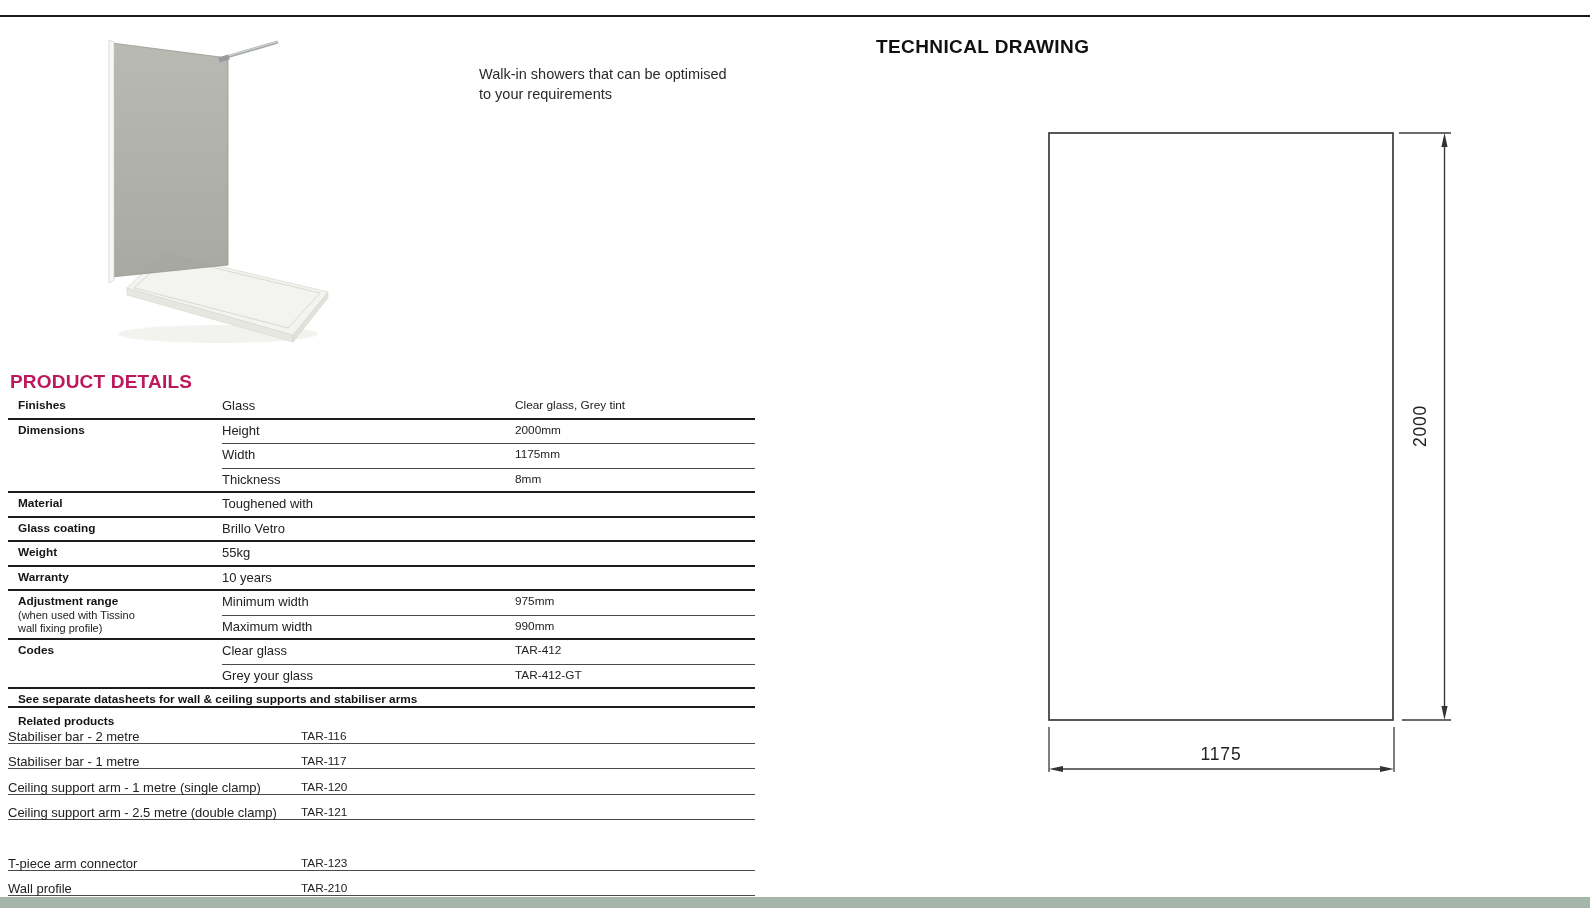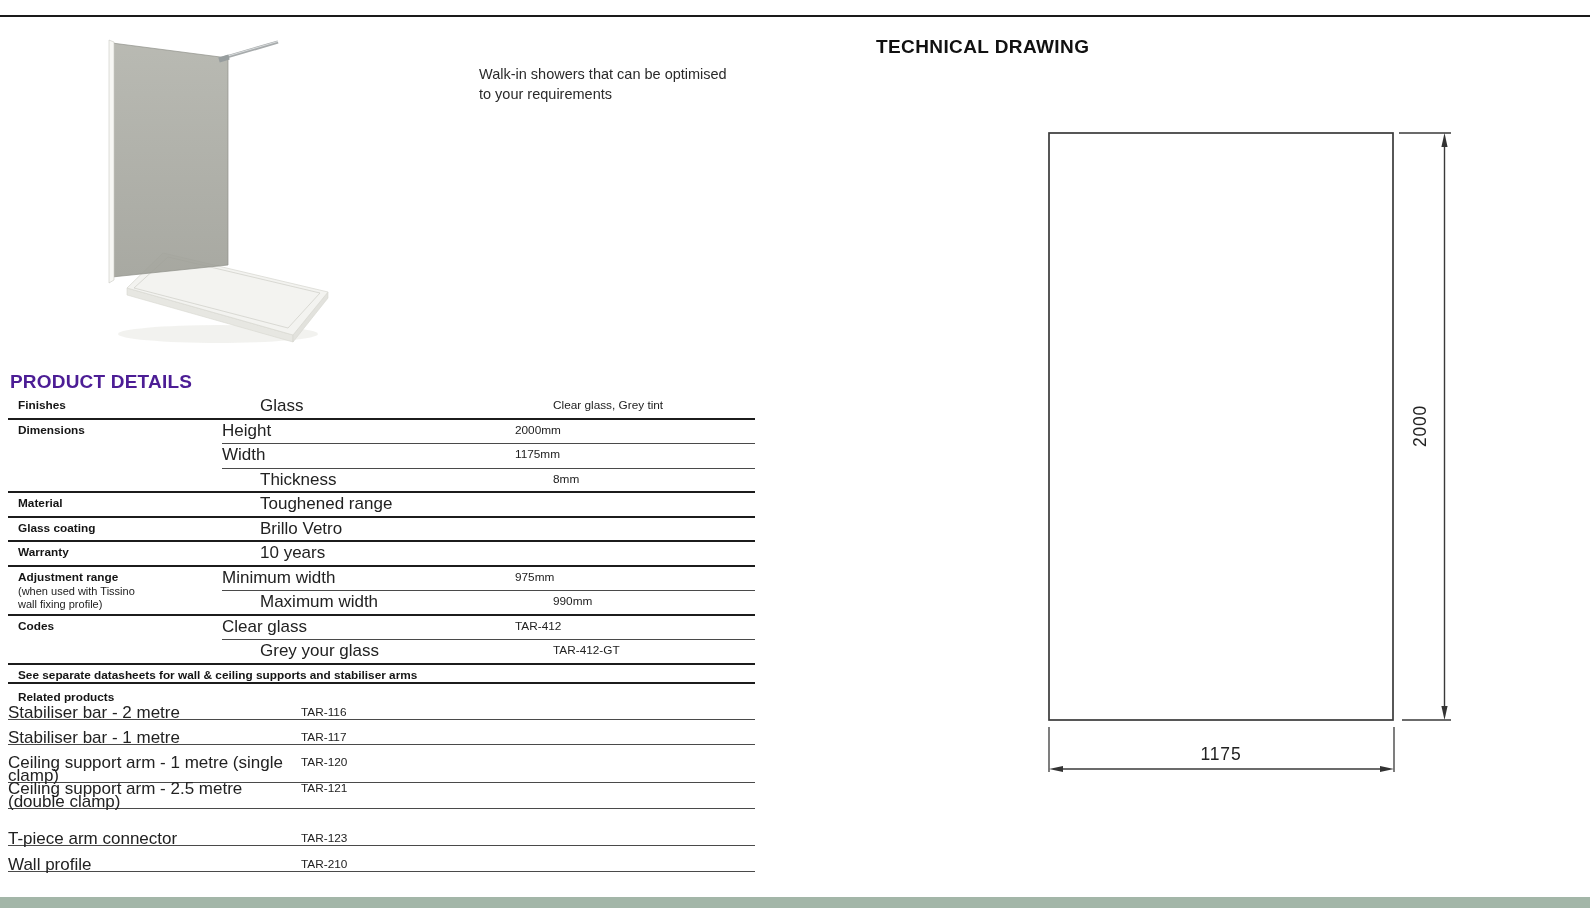--- a/index.html
+++ b/index.html
@@ -10,40 +10,40 @@
   .top-rule { position:absolute; left:0; top:15px; width:1590px; height:2px; background:#1a1a1a; }
 
   .product-image { position:absolute; left:100px; top:35px; width:240px; height:310px; }
 
   .intro { position:absolute; left:459px; top:64px; width:320px;
            font-size:14.5px; line-height:20px; color:#2a2a2a; white-space:pre-line;margin-left:20px; }
 
   .td-title { position:absolute; left:876px; top:36px; font-size:19px; font-weight:700;
               letter-spacing:.4px; color:#111; }
   .pd-title { position:absolute; left:10px; top:371px; font-size:19px; font-weight:700;
-              letter-spacing:.2px; color:#4c1d95; }
+              letter-spacing:.2px; color:#be185d; }
 
   .tech-drawing { position:absolute; left:1030px; top:120px; width:440px; height:670px; }
 
   
   .spec-table { position:absolute; left:8px; top:395px; width:747px; }
   .trow { display:flex; height:24.5px; position:relative; }
-  .trow.line-full { border-bottom:2px solid #1c1c1c;gap:38px; }
+  .trow.line-full { border-bottom:2px solid #1c1c1c; }
   .trow-rp { height:25.4px;flex-direction:column; }
   .trow-note { height:19px; }
   .c-label { width:214px; position:relative; }
   .lab-wrap { position:absolute; top:4px; left:10px; width:204px; }
   .trow-rp .lab-wrap { top:7px; }
   .lab-b { display:block; font-size:11.8px; font-weight:700; line-height:13px; color:#141414; }
   .lab-n { display:block; font-size:11px; font-weight:400; line-height:13px; color:#222;
            white-space:pre-line; margin-top:1px; }
   .c-rest { flex:1; display:flex; padding-top:4px; }
   .trow-rp .c-rest { padding-top:22px; }
   .c-rest.line-partial { border-bottom:1px solid #4a4a4a; }
-  .c-mid { width:293px; font-size:17px; line-height:13px; color:#222; }
+  .c-mid { width:293px; font-size:13px; line-height:13px; color:#222; }
   .c-val { flex:1; font-size:11.8px; line-height:13px; color:#222; }
   .note-text { padding:4px 0 12px 10px; font-size:11.8px; font-weight:700; line-height:13px; color:#141414; }
 
   .footer-bar { position:absolute; left:0; bottom:0; width:1590px; height:11px; background:#a3b6a8; }
 
   svg text { font-family:"Liberation Sans","DejaVu Sans",sans-serif; }
 </style>
 </head>
 <body>
 
@@ -145,32 +145,43 @@
           <div class="c-val">8mm</div>
         </div>
       </div>
       <div class="trow line-full">
         <div class="c-label">
           <div class="lab-wrap">
             <span class="lab-b">Material</span>
           </div>
         </div>
         <div class="c-rest">
-          <div class="c-mid">Toughened range</div>
+          <div class="c-mid">Toughened with</div>
           <div class="c-val"></div>
         </div>
       </div>
       <div class="trow line-full">
         <div class="c-label">
           <div class="lab-wrap">
             <span class="lab-b">Glass coating</span>
           </div>
         </div>
         <div class="c-rest">
           <div class="c-mid">Brillo Vetro</div>
+          <div class="c-val"></div>
+        </div>
+      </div>
+      <div class="trow line-full">
+        <div class="c-label">
+          <div class="lab-wrap">
+            <span class="lab-b">Weight</span>
+          </div>
+        </div>
+        <div class="c-rest">
+          <div class="c-mid">55kg</div>
           <div class="c-val"></div>
         </div>
       </div>
       <div class="trow line-full">
         <div class="c-label">
           <div class="lab-wrap">
             <span class="lab-b">Warranty</span>
           </div>
         </div>
         <div class="c-rest">

